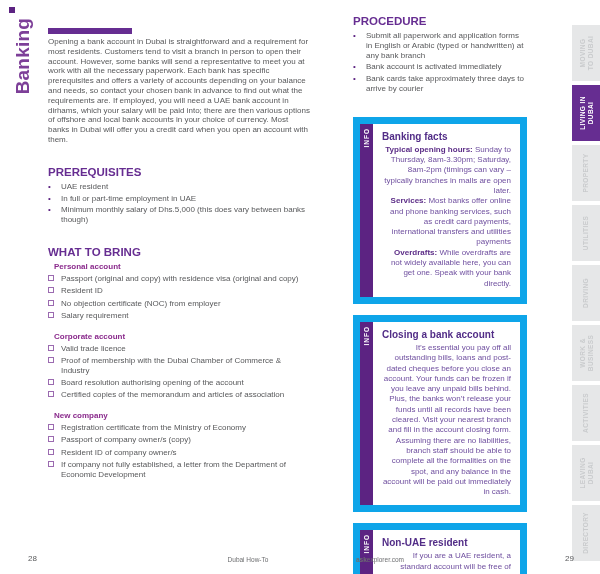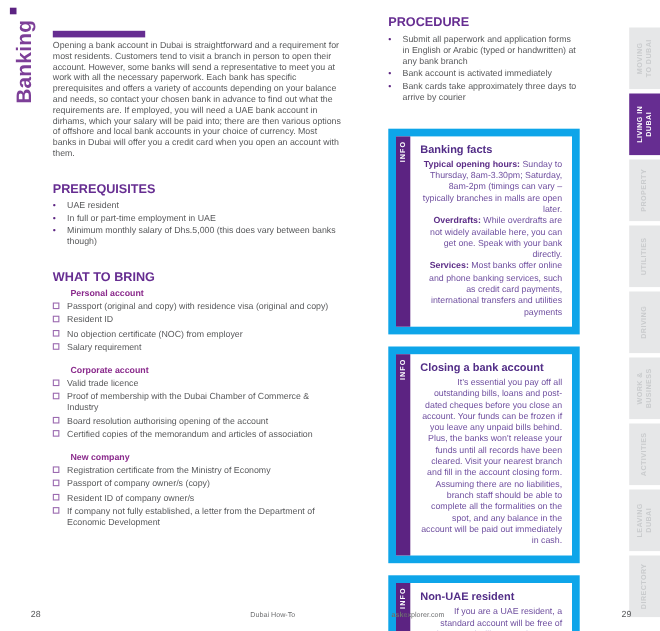--- a/index.html
+++ b/index.html
@@ -28,21 +28,21 @@
 
   .section-heading { font-size:11.5px; font-weight:bold; color:#662d91; margin-top:21px; }
   .section-heading.first-right { margin-top:0; }
   .body-par { font-size:8px; line-height:9.8px; color:#58595b; margin-top:3px; }
 
   ul { list-style:none; }
   .bullet-list { margin-top:4px; }
   .bullet-list li { display:flex; font-size:8px; line-height:9.8px; margin-bottom:2px; }
   .bullet-dot { color:#5c2382; width:13px; flex-shrink:0; font-size:8px; }
 
-  .group-label { font-size:8px; font-weight:bold; color:#8a2a8c; margin:11px 16px 3px; }
+  .group-label { font-size:8px; font-weight:bold; color:#8a2a8c; margin:11px 6px 3px; }
   .group-label.first { margin-top:4px; }
   .check-list li { display:flex; font-size:8px; line-height:9.8px; margin-bottom:2.5px; }
   .checkbox { width:6px; height:6px; border:1px solid #9b6ab0; margin:1px 7px 0 0; flex-shrink:0; }
 
   
   .right-content { position:absolute; left:353px; top:15px; width:174px; }
 
   .info-box { position:relative; border:7px solid #0ea5e9; padding:7px 9px 8px 22px; margin-bottom:11px; background:#ffffff; }
   .info-box.first { margin-top:23px; }
   .info-strip { position:absolute; left:0; top:0; bottom:0; width:13px; background:#5c2382; }
@@ -184,22 +184,22 @@
         <span class="bullet-dot">•</span>
         <span>Bank cards take approximately three days to arrive by courier</span>
       </li>
   </ul>
 
   <div class="info-box first">
     <div class="info-strip"></div>
     <div class="info-tag">INFO</div>
     <div class="box-title">Banking facts</div>
     <p class="box-par"><b>Typical opening hours:</b><span> Sunday to Thursday, 8am-3.30pm; Saturday, 8am-2pm (timings can vary – typically branches in malls are open later.</span></p>
+    <p class="box-par"><b>Services:</b><span> Most banks offer online and phone banking services, such as credit card payments, international transfers and utilities payments</span></p>
     <p class="box-par"><b>Overdrafts:</b><span> While overdrafts are not widely available here, you can get one. Speak with your bank directly.</span></p>
-    <p class="box-par"><b>Services:</b><span> Most banks offer online and phone banking services, such as credit card payments, international transfers and utilities payments</span></p>
   </div>
 
   <div class="info-box">
     <div class="info-strip"></div>
     <div class="info-tag">INFO</div>
     <div class="box-title">Closing a bank account</div>
     <p class="box-par"><b></b><span>It’s essential you pay off all outstanding bills, loans and post-dated cheques before you close an account. Your funds can be frozen if you leave any unpaid bills behind. Plus, the banks won’t release your funds until all records have been cleared. Visit your nearest branch and fill in the account closing form. Assuming there are no liabilities, branch staff should be able to complete all the formalities on the spot, and any balance in the account will be paid out immediately in cash.</span></p>
   </div>
 
   <div class="info-box">

